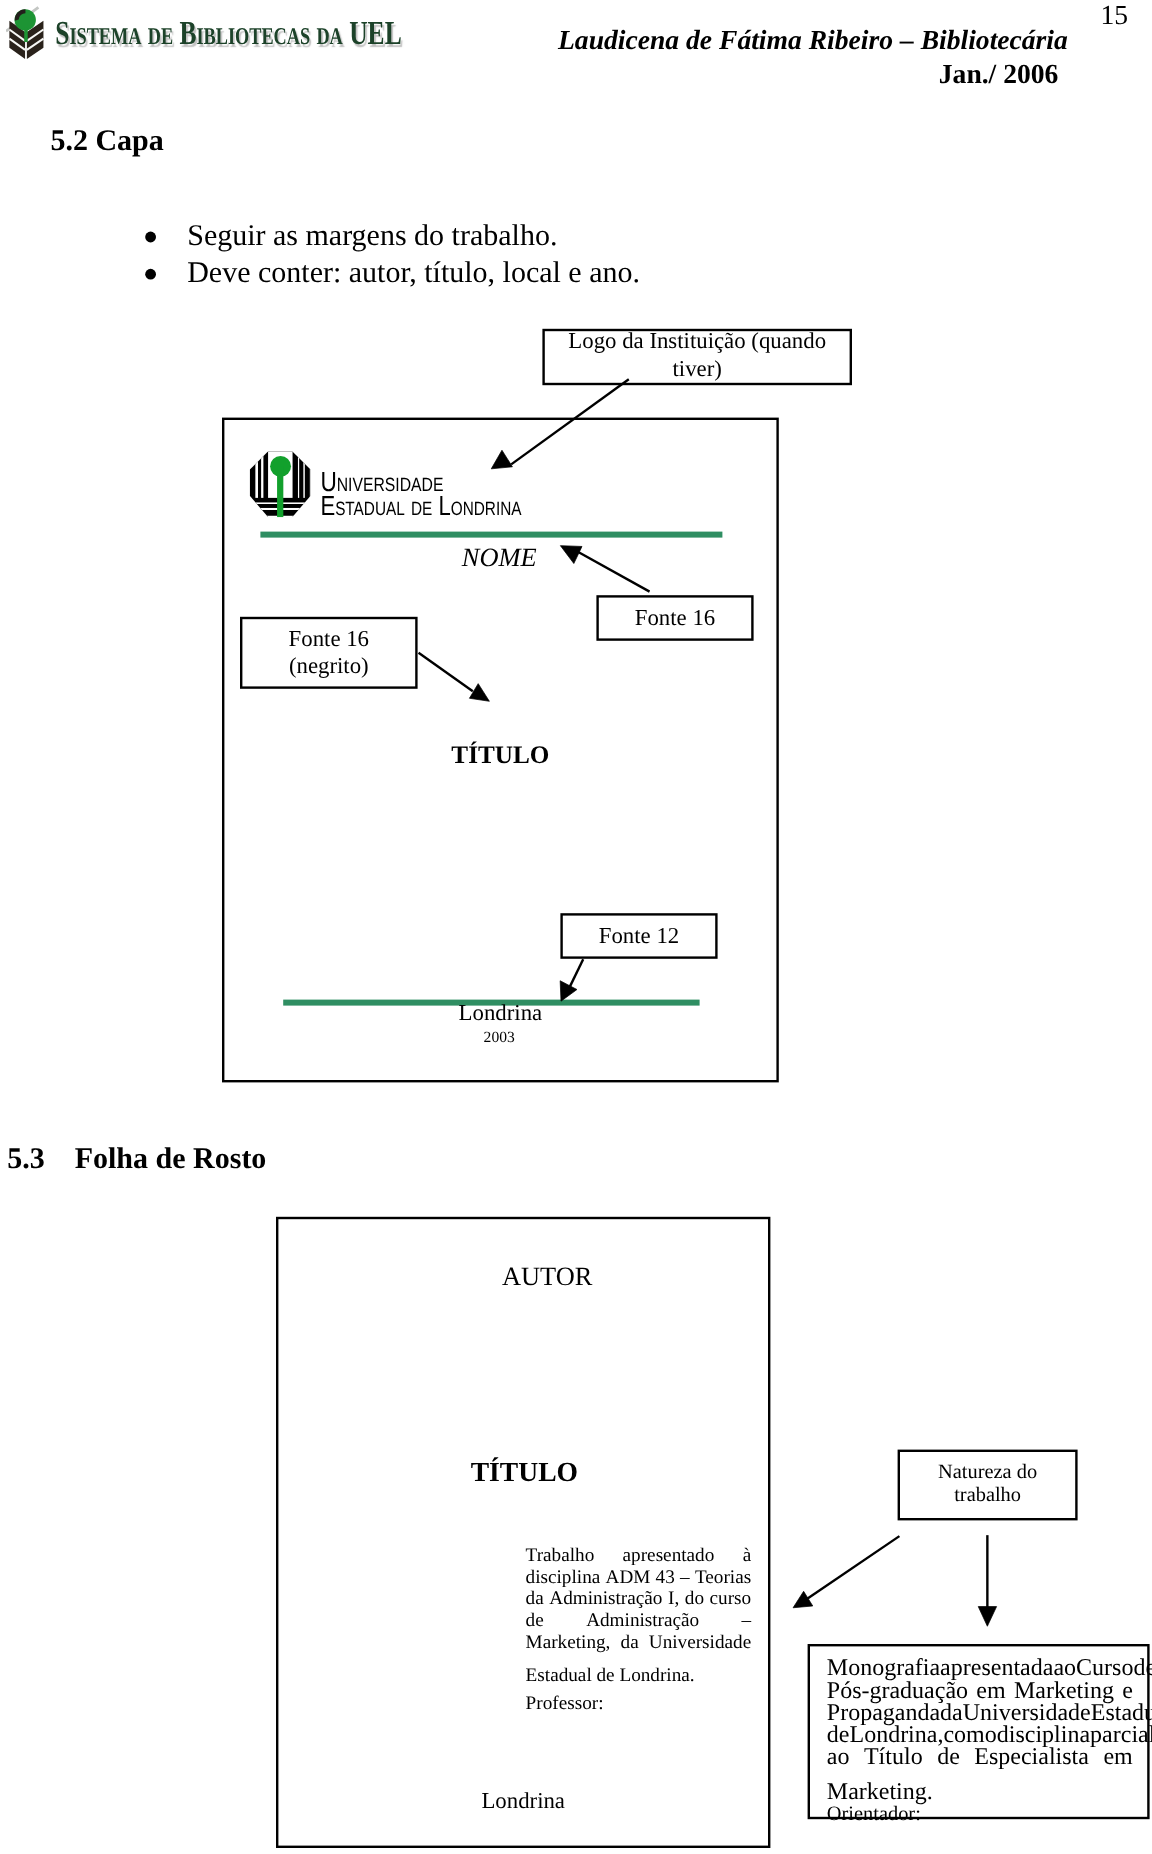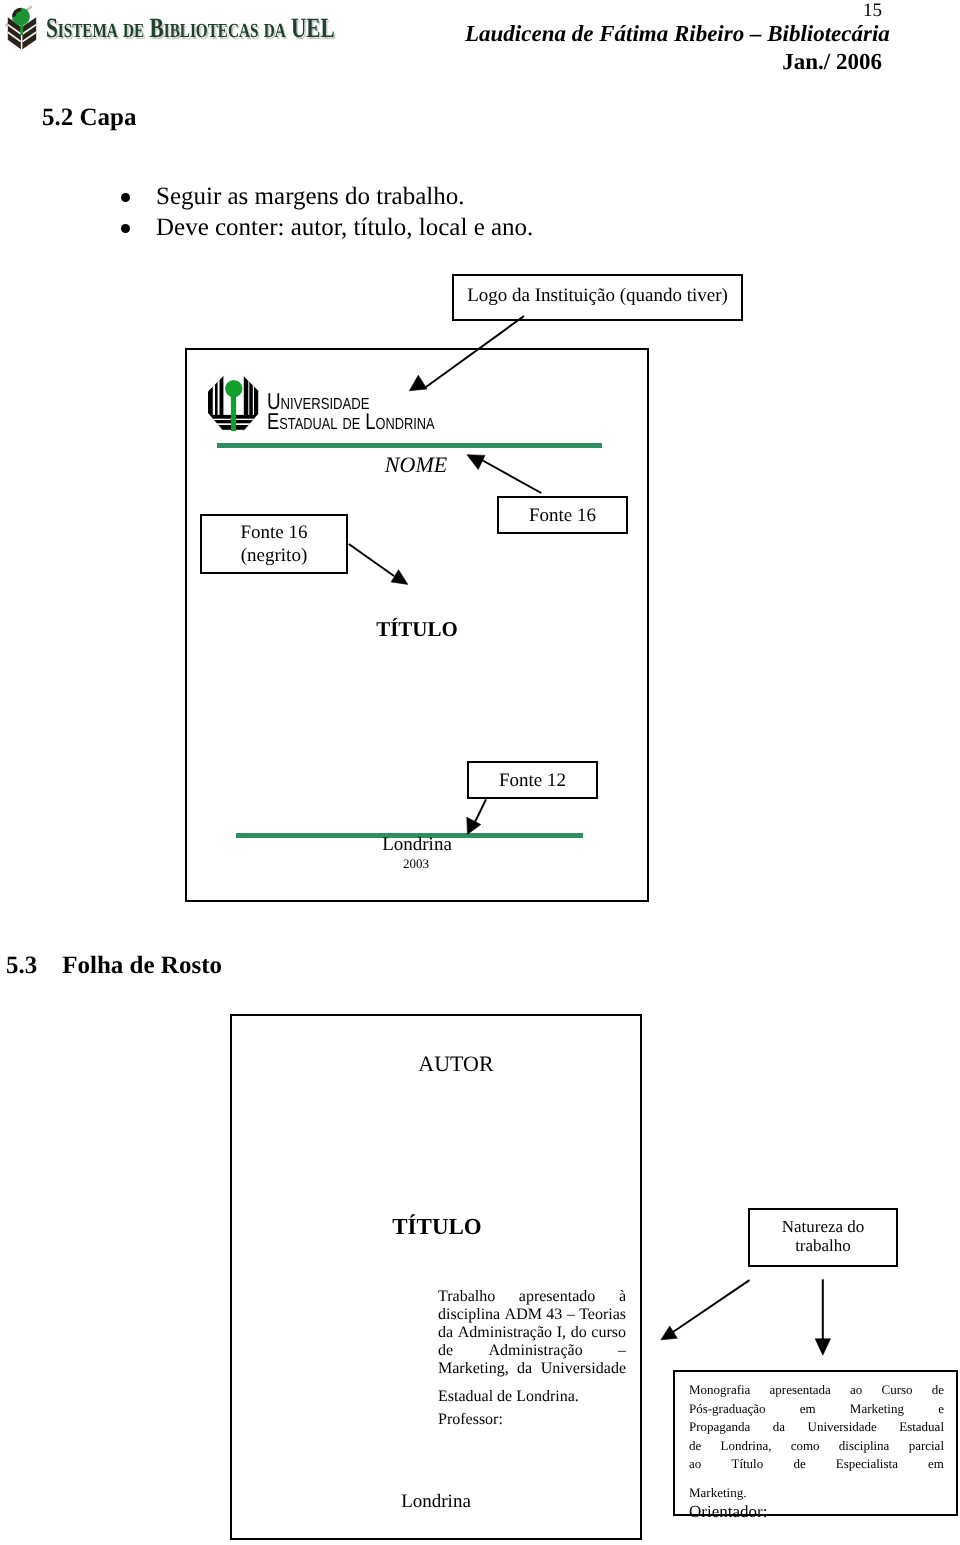--- a/index.html
+++ b/index.html
@@ -9,21 +9,21 @@
   .abs{position:absolute;}
   
   #header-logo-mark{left:5px;top:5px;width:44px;height:52px;}
   #header-logo-text{left:46px;top:13px;font-family:"Liberation Serif",serif;
       font-size:28px;font-weight:bold;color:#1c4229;
       font-variant:small-caps; display:inline-block;
       transform:scaleX(0.76); transform-origin:left top;
       text-shadow:2px 2px 1.2px rgba(150,150,150,.6);}
   #header-author{left:465px;top:21px;font-size:23px;font-weight:bold;font-style:italic;white-space:nowrap;}
   #header-date{left:465px;top:49px;width:417px;text-align:right;font-size:23px;font-weight:bold;white-space:nowrap;}
-  #page-number{left:863px;top:0px;font-size:19px;}
+  #page-number{left:917px;top:0px;font-size:23px;}
   
   .sec-head{font-size:25px;font-weight:bold;white-space:pre;}
   #sec-52{left:42px;top:104px;}
   #sec-53{left:6px;top:952px;text-align:right;}
   
   .bullet-row{font-size:25px;white-space:nowrap;}
   .bullet-dot{position:absolute;width:9px;height:9px;border-radius:50%;background:#000;}
   
   .frame{position:absolute;border:2px solid #000;box-sizing:border-box;background:#fff;}
   #cover-frame{left:185px;top:348px;width:464px;height:554px;}
@@ -118,21 +118,21 @@
 
 <div class="grule" id="cover-rule-top" style="left:217px;top:443px;width:385px;"></div>
 
 <div class="abs ctr" style="left:316px;top:452px;width:200px;font-size:22px;font-style:italic;">NOME</div>
 <div class="abs ctr" style="left:317px;top:617px;width:200px;font-size:21px;font-weight:bold;">TÍTULO</div>
 
 <div class="grule" id="cover-rule-bottom" style="left:236px;top:833px;width:347px;"></div>
 <div class="abs ctr" style="left:317px;top:834px;width:200px;font-size:19px;">Londrina</div>
 <div class="abs ctr" style="left:316px;top:856px;width:200px;font-size:13px;">2003</div>
 
-<div class="callout" id="callout-logo" style="left:452px;top:274px;width:291px;height:47px;padding-bottom:4px;">
+<div class="callout" id="callout-logo" style="left:452px;top:274px;width:258px;height:47px;padding-bottom:4px;">
   <span>Logo da Instituição (quando tiver)</span>
 </div>
 <div class="callout" id="callout-fonte16n" style="left:200px;top:514px;width:148px;height:60px;">
   <span>Fonte 16</span>
   <span>(negrito)</span>
 </div>
 <div class="callout" id="callout-fonte16" style="left:497px;top:496px;width:131px;height:38px;">
   <span>Fonte 16</span>
 </div>
 <div class="callout" id="callout-fonte12" style="left:467px;top:761px;width:131px;height:38px;">
@@ -180,21 +180,21 @@
 
 <div class="abs" style="left:438px;top:1411px;font-size:16px;">Professor:</div>
 <div class="abs ctr" style="left:336px;top:1491px;width:200px;font-size:19px;">Londrina</div>
 <div class="abs ctr" style="left:335px;top:1572px;width:200px;font-size:25px;">2001</div>
 
 <div class="callout" id="callout-natureza" style="left:748px;top:1208px;width:150px;height:59px;font-size:17px;line-height:19px;padding-bottom:3px;">
   <span>Natureza do</span>
   <span>trabalho</span>
 </div>
 <div class="callout" id="callout-monografia" style="left:673px;top:1370px;width:285px;height:146px;align-items:stretch;justify-content:flex-start;padding:9px 12px 0 14px;text-align:left;">
-  <div class="jblock" style="font-size:13px;line-height:18.6px;">
+  <div class="jblock" style="font-size:20px;line-height:18.6px;">
       <div class="jline">
         <span>Monografia</span>
         <span>apresentada</span>
         <span>ao</span>
         <span>Curso</span>
         <span>de</span>
       </div>
       <div class="jline">
         <span>Pós-graduação</span>
         <span>em</span>

